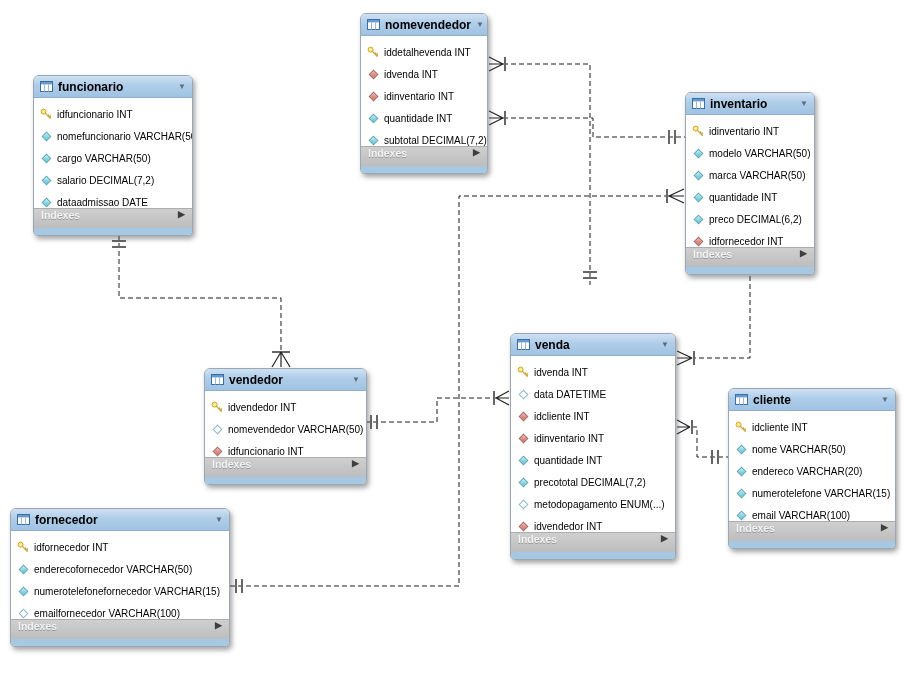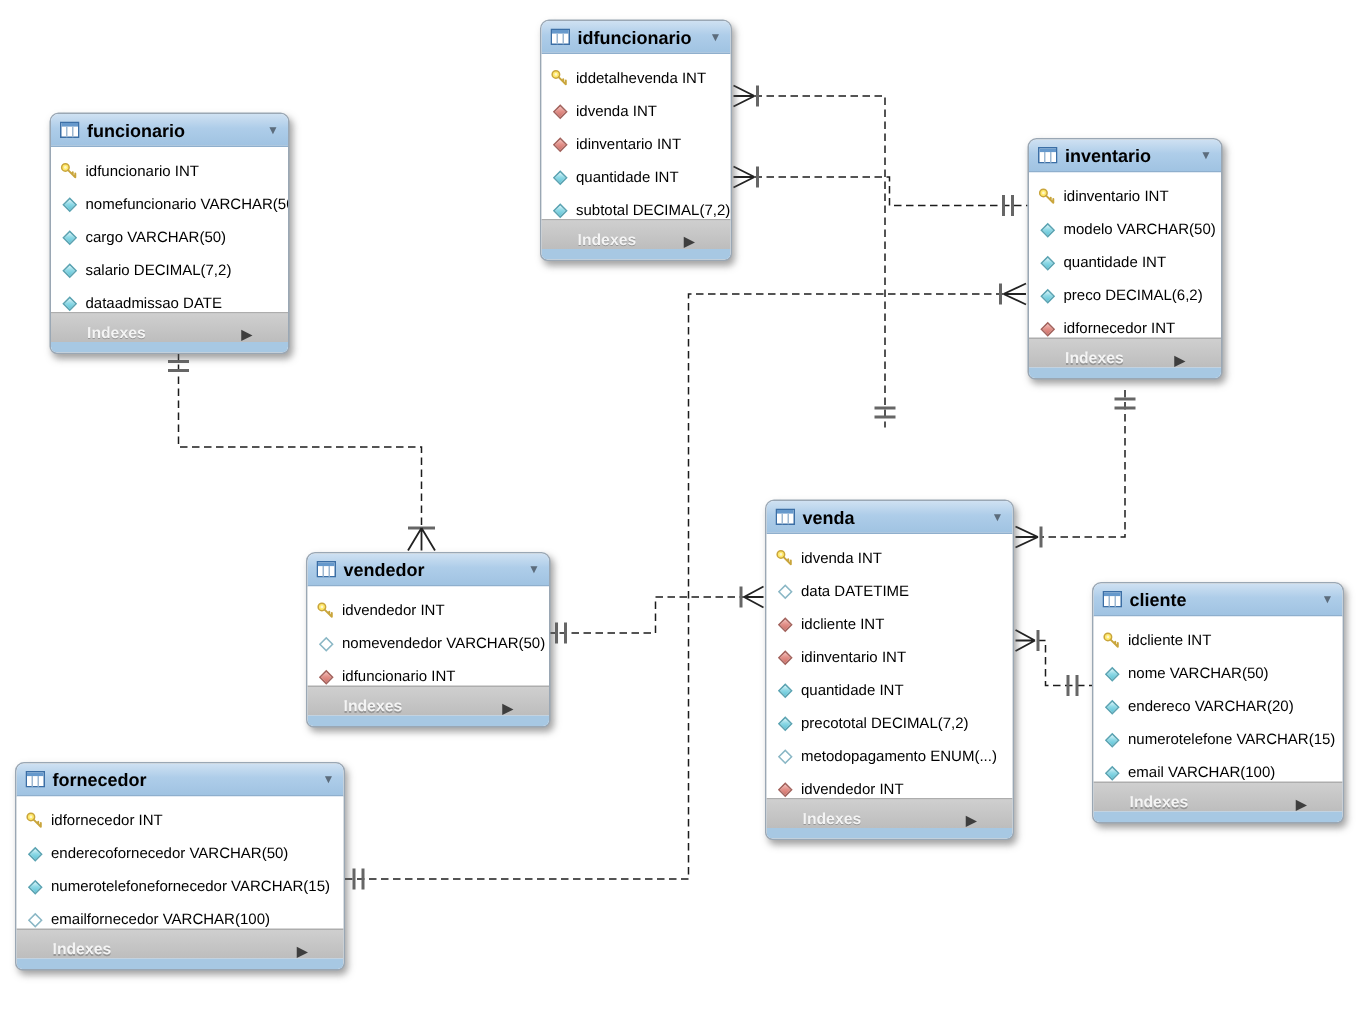--- a/index.html
+++ b/index.html
@@ -16,21 +16,21 @@
   .collapse{font-size:8px;color:#5c6c7c;line-height:1;}
   .ticon{display:inline-flex;align-items:center;}
   .flds{background:#fff;}
   .frow{height:22px;display:flex;align-items:flex-end;gap:5px;padding:0 6px;white-space:nowrap;}
   .ftxt{font-size:10px;color:#000;}
   .iw{width:12px;height:12px;display:inline-flex;align-items:center;justify-content:center;flex:0 0 12px;}
   .dm{width:7px;height:7px;transform:rotate(45deg);display:block;border:1px solid #888;box-sizing:border-box;}
   .dm.nn{background:linear-gradient(135deg,#d9f5fa 0%,#8fd9e6 45%,#5cc3d6 100%);border-color:#5aa3b2;}
   .dm.fk{background:linear-gradient(135deg,#f6beb8 0%,#e2918a 45%,#cf6f67 100%);border-color:#a3625c;}
   .dm.nul{background:#fff;border-color:#8ab7c5;}
-  .ftr{height:20px;display:flex;align-items:flex-end;justify-content:space-between;padding:0 24px;
+  .ftr{height:20px;display:flex;align-items:flex-start;justify-content:space-between;padding:0 7px;
        background:linear-gradient(180deg,#cfcfcf,#bdbdbd);border-top:1px solid #adadad;
        font-size:10.5px;font-weight:bold;color:#f4f4f4;text-shadow:0 1px 0 #979797;box-sizing:border-box;}
   .arrow{font-size:9px;color:#3e3e3e;text-shadow:none;}
   .strip{height:7px;background:#a7c8e3;}
 </style>
 </head>
 <body>
 
 <div id="canvas">
 
@@ -136,21 +136,21 @@
   <div class="tbl" style="left:360px;top:13px;width:128px;">
     <div class="hdr">
       <span class="ticon">
           <svg width="13" height="11" viewBox="0 0 13 11">
             <rect x="0.5" y="0.5" width="12" height="10" fill="#ffffff" stroke="#3b6ea5"></rect>
             <rect x="1" y="1" width="11" height="2.4" fill="#6699cc"></rect>
             <line x1="4.5" y1="3.4" x2="4.5" y2="10.5" stroke="#9db8d2"></line>
             <line x1="8.5" y1="3.4" x2="8.5" y2="10.5" stroke="#9db8d2"></line>
           </svg>
         </span>
-      <span class="ttitle">idfuncionario</span>
+      <span class="ttitle">nomevendedor</span>
       <span class="collapse">▼</span>
     </div>
     <div class="flds">
         <div class="frow">
           <span class="iw">
             <svg width="12" height="12" viewBox="0 0 12 12">
               <circle cx="3.6" cy="3.6" r="2.5" fill="#ffe96b" stroke="#c9a53c" stroke-width="1"></circle>
               <circle cx="3.6" cy="3.6" r="0.9" fill="#fdf6cf"></circle>
               <path d="M5.4 5.4 L10.2 10.2 M10.2 10.2 L10.2 7.6 M8.5 8.5 L8.5 6.8" stroke="#c9a53c" stroke-width="1.3" fill="none" stroke-linecap="round"></path>
             </svg>
@@ -216,20 +216,26 @@
         <div class="frow">
           <span class="iw">
             <i class="dm nn"></i>
           </span>
           <span class="ftxt">modelo VARCHAR(50)</span>
         </div>
         <div class="frow">
           <span class="iw">
             <i class="dm nn"></i>
           </span>
+          <span class="ftxt">marca VARCHAR(50)</span>
+        </div>
+        <div class="frow">
+          <span class="iw">
+            <i class="dm nn"></i>
+          </span>
           <span class="ftxt">quantidade INT</span>
         </div>
         <div class="frow">
           <span class="iw">
             <i class="dm nn"></i>
           </span>
           <span class="ftxt">preco DECIMAL(6,2)</span>
         </div>
         <div class="frow">
           <span class="iw">

